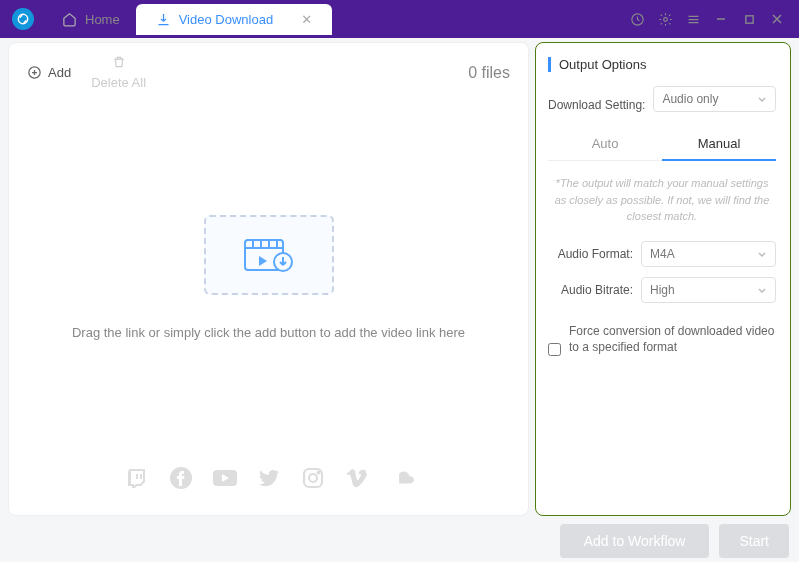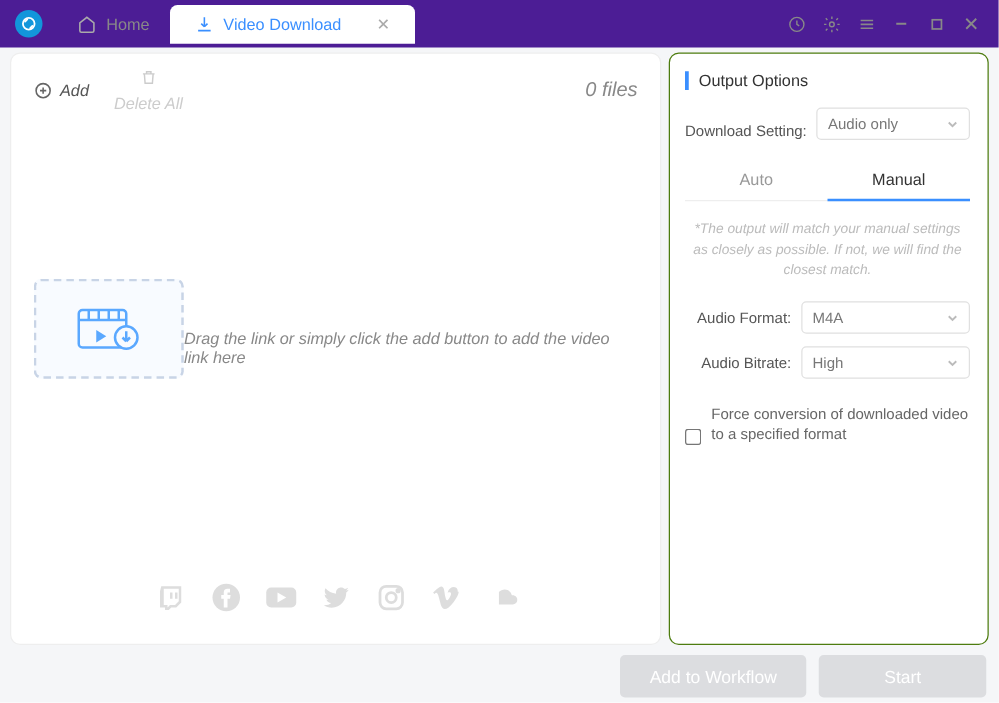--- a/index.html
+++ b/index.html
@@ -8,26 +8,26 @@
     .titlebar { height: 38px; display: flex; align-items: center; background: #4c1d95; padding: 0 8px 0 12px; }
     .logo { width: 22px; height: 22px; background: #1296db; border-radius: 50%; display: flex; align-items: center; justify-content: center; margin-right: 12px; }
     .tab-home { display: flex; align-items: center; gap: 8px; color: #888; padding: 8px 16px; font-size: 13px; cursor: pointer; }
     .tab-active { display: flex; align-items: center; gap: 8px; color: #3a8fff; background: #fff; padding: 8px 20px; font-size: 13px; border-radius: 6px 6px 0 0; position: relative; }
     .tab-close { color: #aaa; margin-left: 20px; cursor: pointer; }
     .titlebar-spacer { flex: 1; }
     .winbtn { width: 28px; height: 28px; display: flex; align-items: center; justify-content: center; color: #888; cursor: pointer; }
     
     .content { display: flex; padding: 4px 8px 0 8px; gap: 0; height: 478px; }
     
-    .main-panel { flex: 1; background: #fff; border-radius: 8px; border: 1px solid #eee; padding: 12px 18px; display: flex; flex-direction: column; font-style: italic; }
+    .main-panel { flex: 1; background: #fff; border-radius: 8px; border: 1px solid #eee; padding: 12px 18px; display: flex; flex-direction: column; }
     .toolbar { display: flex; align-items: center; font-size: 13px; }
     .add-btn { display: flex; align-items: center; gap: 6px; color: #555; cursor: pointer; }
     .delete-all { display: flex; align-items: center; gap: 6px; color: #ccc; margin-left: 20px; cursor: pointer; flex-direction: column; }
     .file-count { margin-left: auto; color: #888; font-size: 16px; }
-    .drop-area { flex: 1; display: flex; flex-direction: row; align-items: center; justify-content: space-between; }
+    .drop-area { flex: 1; display: flex; flex-direction: column; align-items: center; justify-content: center; }
     .dashed-box { width: 130px; height: 80px; border: 2px dashed #c8d4e6; border-radius: 6px; background: #f8fbff; display: flex; align-items: center; justify-content: center; margin-bottom: 30px; }
     .help-text { color: #888; font-size: 13px; }
     .social-row { display: flex; gap: 18px; justify-content: center; padding-bottom: 12px; color: #ddd; }
     .social-icon { width: 26px; height: 26px; display: flex; align-items: center; justify-content: center; }
     
     .side-panel { width: 256px; background: #fff; border-radius: 8px; border: 1px solid #4d7c0f; margin-left: 6px; padding: 14px 14px 14px 12px; display: flex; flex-direction: column; }
     .section-title { font-size: 13px; color: #333; border-left: 3px solid #3a8fff; padding-left: 8px; margin-bottom: 14px; }
     .setting-row { display: flex; align-items: flex-end; font-size: 12px; margin-bottom: 16px; }
     .setting-label { color: #555; white-space: nowrap; }
     .select-box { flex: 1; margin-left: 8px; border: 1px solid #e0e0e0; border-radius: 4px; padding: 5px 8px; color: #777; font-size: 12px; display: flex; justify-content: space-between; align-items: center; cursor: pointer; }
@@ -212,14 +212,14 @@
     </div>
     <div class="check-row">
       <input type="checkbox" style="">
       <span>Force conversion of downloaded video to a specified format</span>
     </div>
   </div>
 </div>
 
 <div class="footer">
   <button class="foot-btn">Add to Workflow</button>
-  <button class="foot-btn" style="padding:9px 52px">Start</button>
+  <button class="foot-btn" style="padding:9px 20px">Start</button>
 </div>
 
 </body></html>

